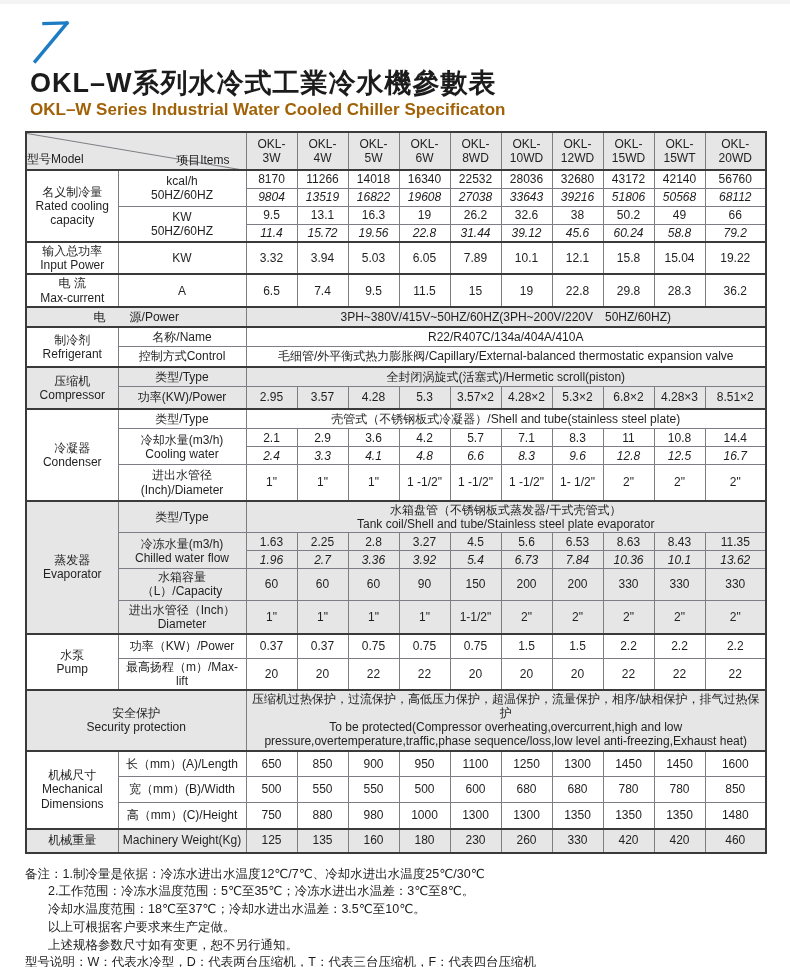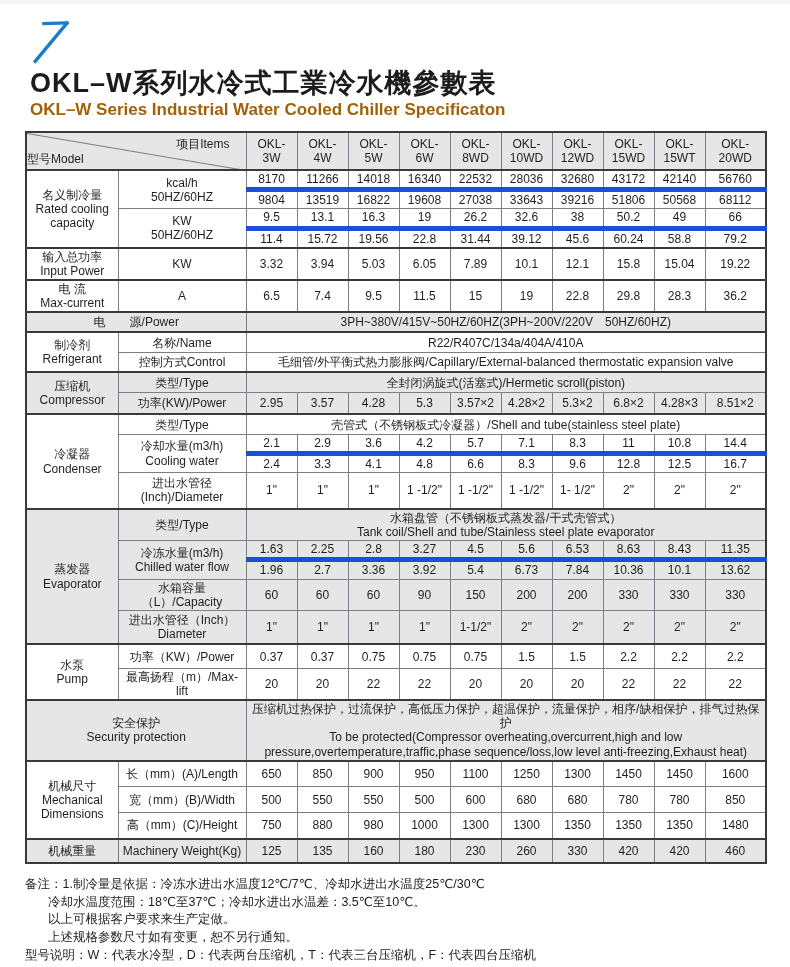--- a/index.html
+++ b/index.html
@@ -23,39 +23,39 @@
     letter-spacing:1px;
   }
   table.spec{border-collapse:collapse;width:740px;table-layout:fixed;border:2px solid #3a3a3a;}
   table.spec td{
     border:1px solid #7d7d86;text-align:center;vertical-align:middle;
     font-size:12px;line-height:1.18;padding:1px 2px;white-space:pre-line;
     background:#fff;color:#1f1f1f;overflow:hidden;
   }
   tr.gray td{background:var(--grayRow,#e6e6e6);}
   tr.sec td{border-top:2px solid #3a3a3a;}
-  tr.sub td{border-top:5px solid #1d4ed8;}
+  tr.sub td{border-top:1px solid #1d4ed8;font-style:italic;}
   td.label{font-size:12px;}
   td.label2{font-size:11.5px;}
   td.colhead{font-size:12px;font-weight:400;margin-left:15px;}
   td.val{font-size:12px;}
   td.span{font-size:11.5px;}
   td.left{text-align:left;padding:3px 8px;}
   
   tr.h18{height:18px;} tr.h20{height:20px;} tr.h22{height:22px;margin-top:12px;} tr.h24{height:24px;}
   tr.h26{height:26px;} tr.h27{height:27px;} tr.h32{height:32px;} tr.h34{height:34px;}
   tr.h36{height:36px;} tr.h38{height:38px;} tr.h56{height:56px;}
   
   td.diag{position:relative;padding:0;height:100%;}
   .diag-line{
     position:absolute;left:0;top:0;width:224px;height:1px;background:#7d7d86;
     transform-origin:0 0;transform:rotate(9.6deg);
   }
   .c-model{position:absolute;left:0;bottom:3px;font-size:12px;}
-  .c-items{position:absolute;right:16px;top:4px;font-size:12px;}
+  .c-items{position:absolute;right:16px;top:20px;font-size:12px;}
   
   .notes{margin:12px 20px 0 25px;font-size:12.5px;color:#1d1d1d;}
   .note{line-height:1.42;}
   .ind0{padding-left:0;}
   .ind1{padding-left:23px;}
 </style>
 </head>
 <body>
 
 <div class="topstrip"></div>
@@ -425,18 +425,19 @@
           <td class="val">420</td>
           <td class="val">420</td>
           <td class="val">460</td>
         </tr>
       </tbody>
   </table>
 </div>
 
 <div class="notes" id="notes">
     <div class="note ind0">备注：1.制冷量是依据：冷冻水进出水温度12℃/7℃、冷却水进出水温度25℃/30℃</div>
+    <div class="note ind1">2.工作范围：冷冻水温度范围：5℃至35℃；冷冻水进出水温差：3℃至8℃。</div>
     <div class="note ind1">冷却水温度范围：18℃至37℃；冷却水进出水温差：3.5℃至10℃。</div>
     <div class="note ind1">以上可根据客户要求来生产定做。</div>
     <div class="note ind1">上述规格参数尺寸如有变更，恕不另行通知。</div>
     <div class="note ind0">型号说明：W：代表水冷型，D：代表两台压缩机，T：代表三台压缩机，F：代表四台压缩机</div>
     <div class="note ind0">Notes:</div>
   </div>
 
 </body></html>

